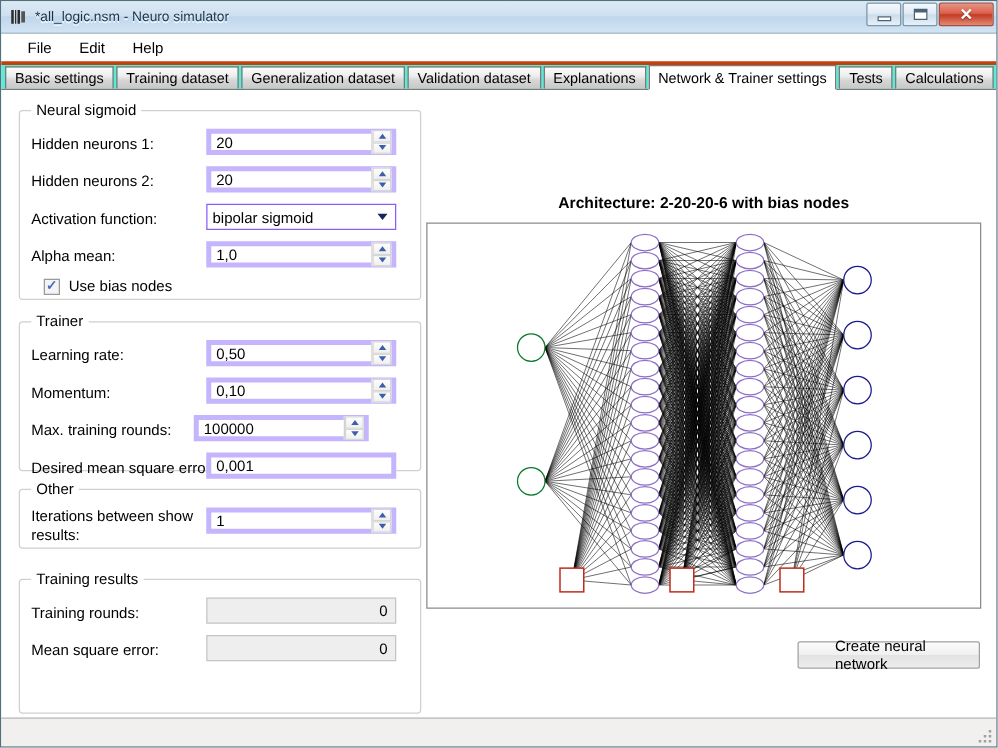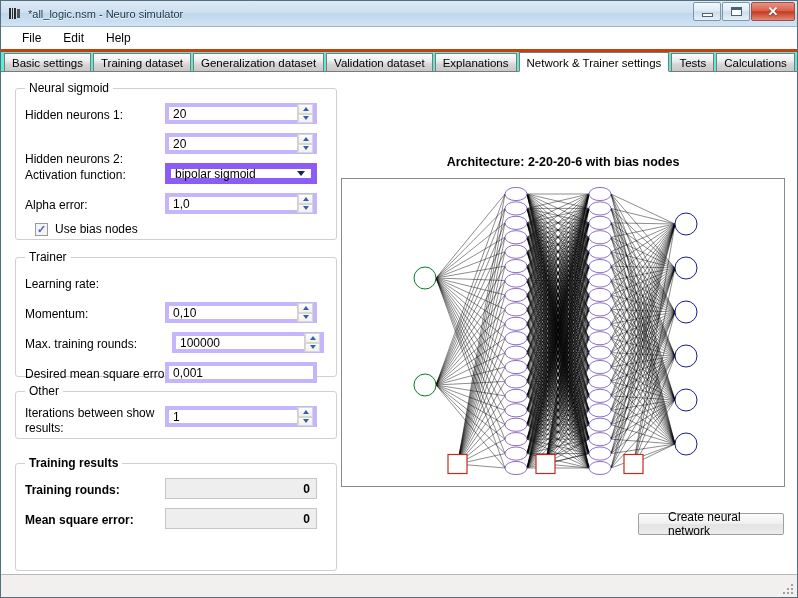--- a/index.html
+++ b/index.html
@@ -137,21 +137,21 @@
   }
   .spin span{
     flex:1 1 50%;display:flex;align-items:center;justify-content:center;
     border:1px solid #d6d6d6;background:linear-gradient(to bottom,#fdfdfd,#f0f0f0);
     box-sizing:border-box;
   }
   .tri-up{width:0;height:0;border-left:3.5px solid transparent;border-right:3.5px solid transparent;border-bottom:4px solid #3a5fa8;}
   .tri-dn{width:0;height:0;border-left:3.5px solid transparent;border-right:3.5px solid transparent;border-top:4px solid #3a5fa8;}
   .combo{
     position:absolute;height:21px;box-sizing:border-box;
-    border:6px solid #8b5cf6;background:#ffffff;
+    border:1px solid #8b5cf6;background:#ffffff;
     display:flex;align-items:center;font-size:12px;
   }
   .combo .val{padding-left:4px;flex:1 1 auto;}
   .combo .arrow{
     width:20px;flex:0 0 20px;display:flex;align-items:center;justify-content:center;
   }
   .tri-combo{width:0;height:0;border-left:4.5px solid transparent;border-right:4.5px solid transparent;border-top:5px solid #14265c;}
   .chk-row{position:absolute;display:flex;align-items:center;}
   .chkbox{
     width:13px;height:13px;box-sizing:border-box;
@@ -236,21 +236,21 @@
         <span class="spin">
           <span>
               <i class="tri-up"></i>
             </span>
           <span>
               <i class="tri-dn"></i>
             </span>
         </span>
       </div>
 
-      <div class="row" style="left:9px;top:63px;text-align:right;">
+      <div class="row" style="left:9px;top:49px;text-align:right;">
         <span class="lbl">Hidden neurons 2:</span>
       </div>
       <div class="field" style="left:149px;top:44px;width:152px;">
         <span class="val">20</span>
         <span class="spin">
           <span>
               <i class="tri-up"></i>
             </span>
           <span>
               <i class="tri-dn"></i>
@@ -262,21 +262,21 @@
         <span class="lbl">Activation function:</span>
       </div>
       <div class="combo" style="left:149px;top:74px;width:152px;">
         <span class="val">bipolar sigmoid</span>
         <span class="arrow">
             <i class="tri-combo"></i>
           </span>
       </div>
 
       <div class="row" style="left:9px;top:109px;">
-        <span class="lbl">Alpha error:</span>
+        <span class="lbl">Alpha mean:</span>
       </div>
       <div class="field" style="left:149px;top:104px;width:152px;">
         <span class="val">1,0</span>
         <span class="spin">
           <span>
               <i class="tri-up"></i>
             </span>
           <span>
               <i class="tri-dn"></i>
             </span>
@@ -290,40 +290,51 @@
         <span class="lbl">Use bias nodes</span>
       </div>
     </div>
 
     <div class="group" style="left:14px;top:185px;width:322px;height:120px;">
       <div class="caption">Trainer</div>
 
       <div class="row" style="left:9px;top:19px;">
         <span class="lbl">Learning rate:</span>
       </div>
+      <div class="field" style="left:149px;top:14px;width:152px;">
+        <span class="val">0,50</span>
+        <span class="spin">
+          <span>
+              <i class="tri-up"></i>
+            </span>
+          <span>
+              <i class="tri-dn"></i>
+            </span>
+        </span>
+      </div>
 
       <div class="row" style="left:9px;top:49px;">
         <span class="lbl">Momentum:</span>
       </div>
       <div class="field" style="left:149px;top:44px;width:152px;">
         <span class="val">0,10</span>
         <span class="spin">
           <span>
               <i class="tri-up"></i>
             </span>
           <span>
               <i class="tri-dn"></i>
             </span>
         </span>
       </div>
 
       <div class="row" style="left:9px;top:79px;">
         <span class="lbl">Max. training rounds:</span>
       </div>
-      <div class="field" style="left:156px;top:74px;width:152px;gap:20px;">
+      <div class="field" style="left:139px;top:74px;width:140px;gap:20px;">
         <span class="val">100000</span>
         <span class="spin">
           <span>
               <i class="tri-up"></i>
             </span>
           <span>
               <i class="tri-dn"></i>
             </span>
         </span>
       </div>
@@ -347,21 +358,21 @@
           <span>
               <i class="tri-up"></i>
             </span>
           <span>
               <i class="tri-dn"></i>
             </span>
         </span>
       </div>
     </div>
 
-    <div class="group" style="left:14px;top:391px;width:322px;height:108px;font-weight:bold;">
+    <div class="group" style="left:14px;top:391px;width:322px;height:108px;">
       <div class="caption">Training results</div>
 
       <div class="row" style="left:9px;top:19px;">
         <span class="lbl">Training rounds:</span>
       </div>
       <div class="field ro" style="left:149px;top:14px;width:152px;">
         <span class="val">0</span>
       </div>
 
       <div class="row" style="left:9px;top:49px;text-align:center;">

